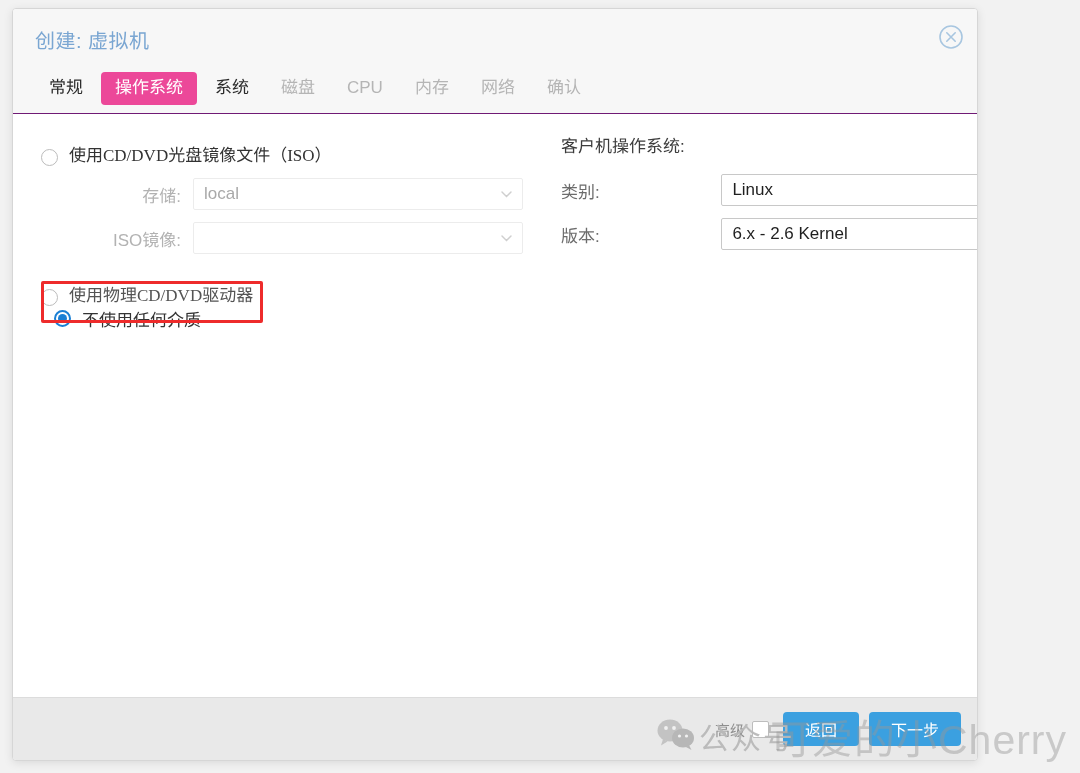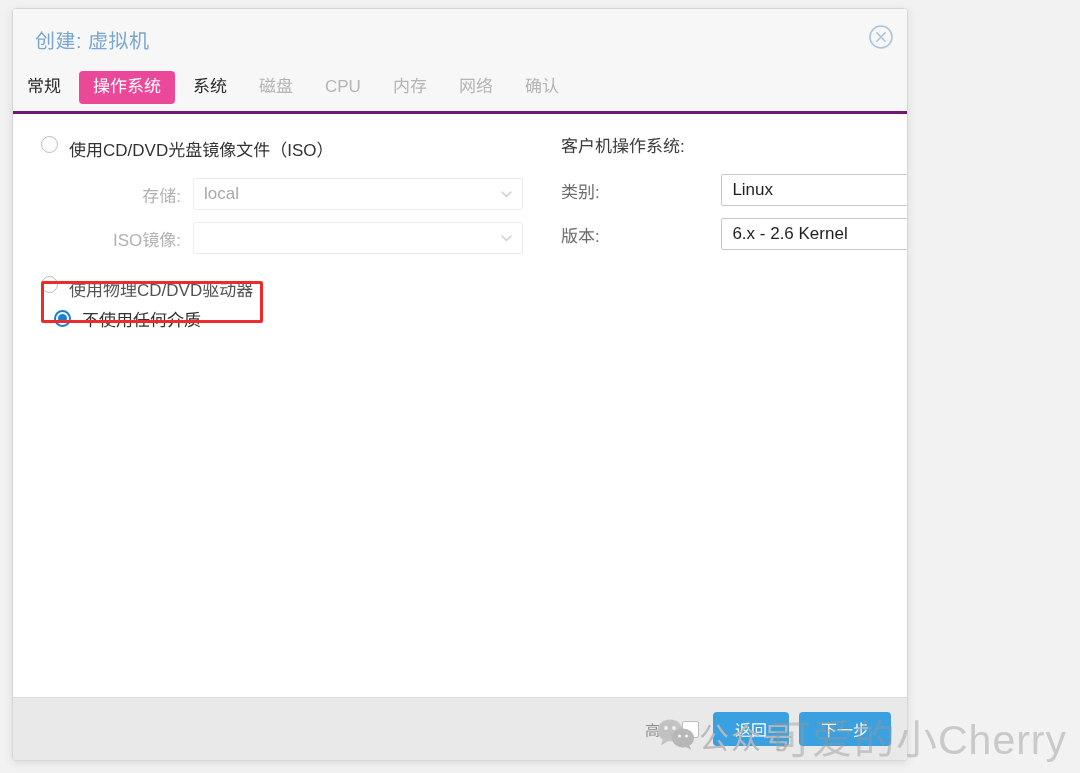--- a/index.html
+++ b/index.html
@@ -13,21 +13,21 @@
     font-family: "Liberation Sans", "DejaVu Sans", sans-serif;
     overflow: hidden;
     position: relative;
   }
 
   
   .dialog {
     position: absolute;
     left: 12px;
     top: 8px;
-    width: 896px;
+    width: 966px;
     height: 753px;
     background: #ffffff;
     border: 1px solid #d6d6d6;
     border-radius: 4px;
     box-shadow: 0 2px 10px rgba(0,0,0,0.10);
     box-sizing: border-box;
     display: flex;
     flex-direction: column;
     overflow: hidden;
   }
@@ -55,23 +55,24 @@
     width: 28px;
     height: 28px;
     cursor: pointer;
   }
   .close-btn svg { display: block; }
 
   
   .tabbar {
     height: 50px;
     background: #f7f7f7;
-    border-bottom: 3px solid #701a75;
-    display: flex;
-    align-items: center;
+    border-bottom: 1px solid #701a75;
+    display: flex;
+    align-items: center;
+    padding-left: 22px;
     box-sizing: border-box;
     flex: 0 0 auto;
     gap: 4px;
   }
   .tab {
     font-size: 17px;
     padding: 6px 14px;
     border-radius: 4px;
     white-space: nowrap;
     cursor: pointer;
@@ -103,23 +104,24 @@
   .col-right {
     position: absolute;
     left: 548px;
     top: 18px;
     width: 484px;
   }
 
   
   .radio-row {
     display: flex;
-    align-items: flex-start;
+    align-items: flex-end;
     height: 30px;
     cursor: pointer;
+    font-family: Liberation Serif, serif;
   }
   .radio {
     width: 17px;
     height: 17px;
     border-radius: 50%;
     border: 1.6px solid #bcbcbc;
     background: #fff;
     box-sizing: border-box;
     margin-right: 11px;
     flex: 0 0 auto;

